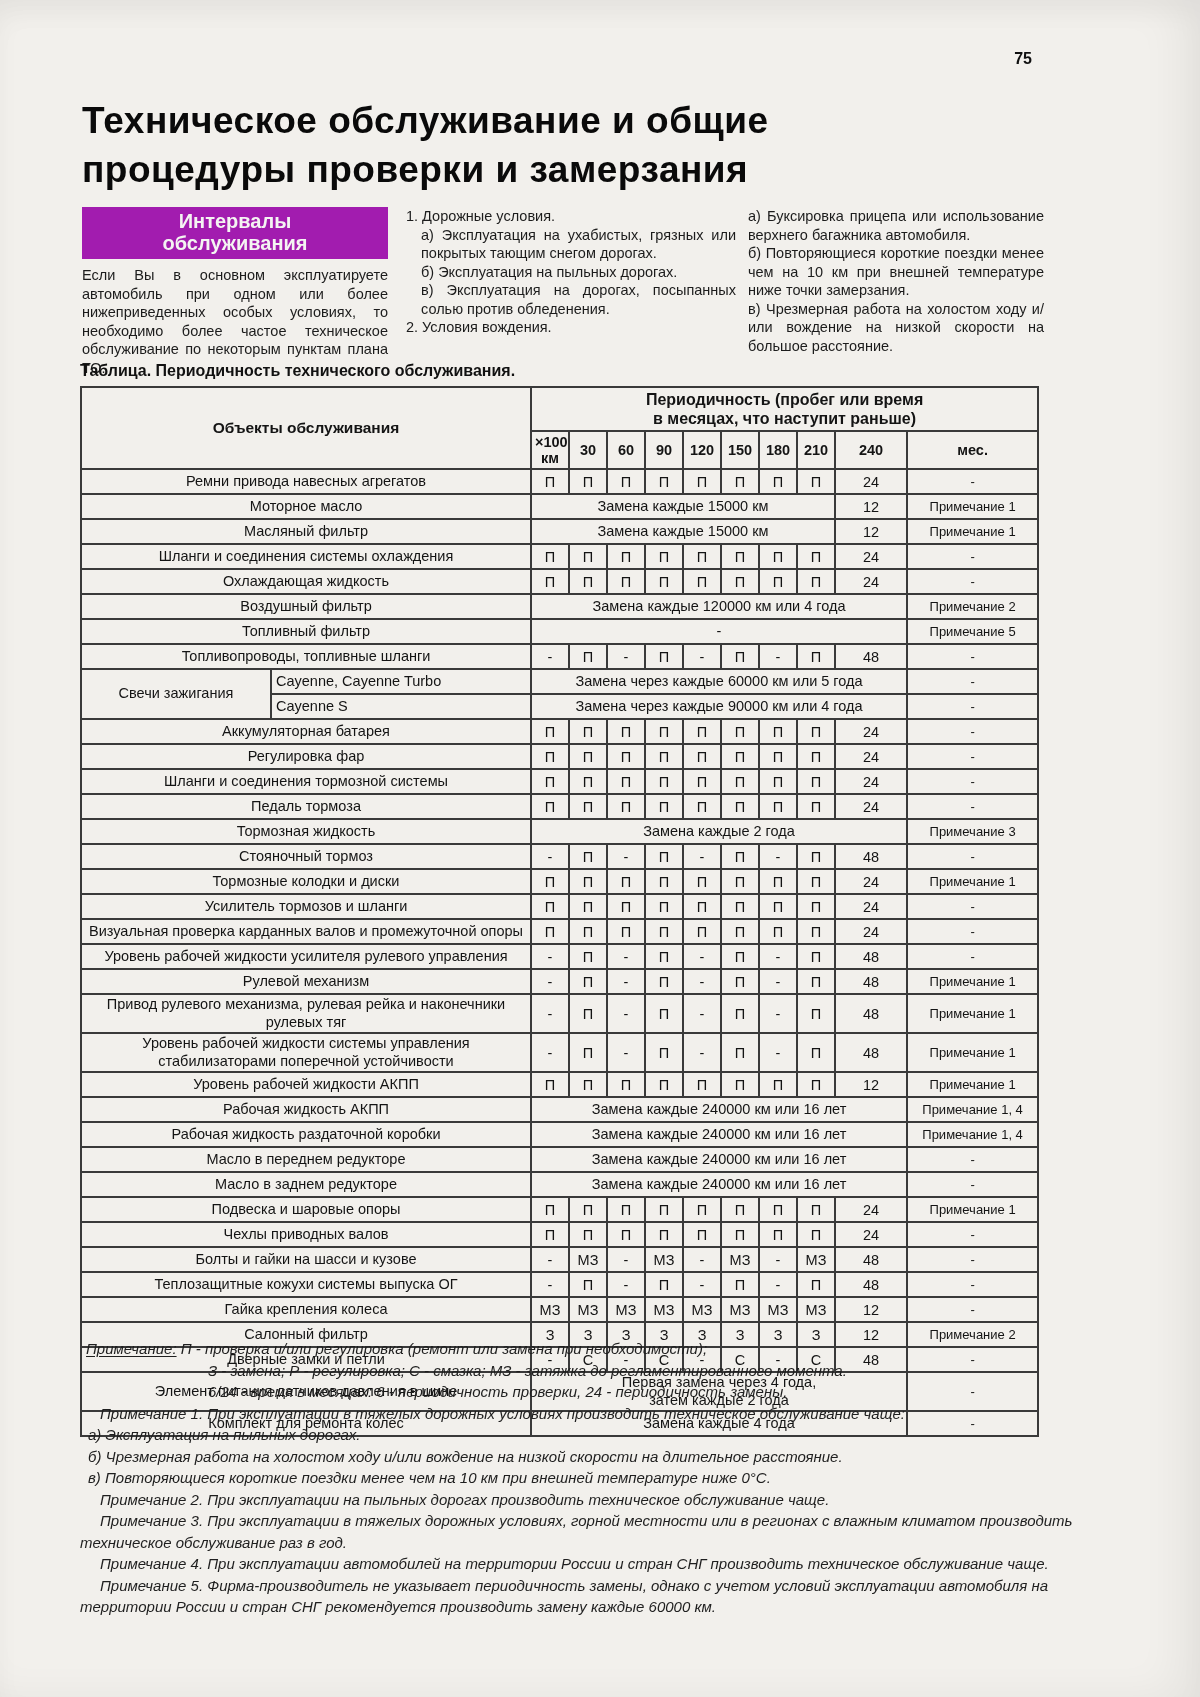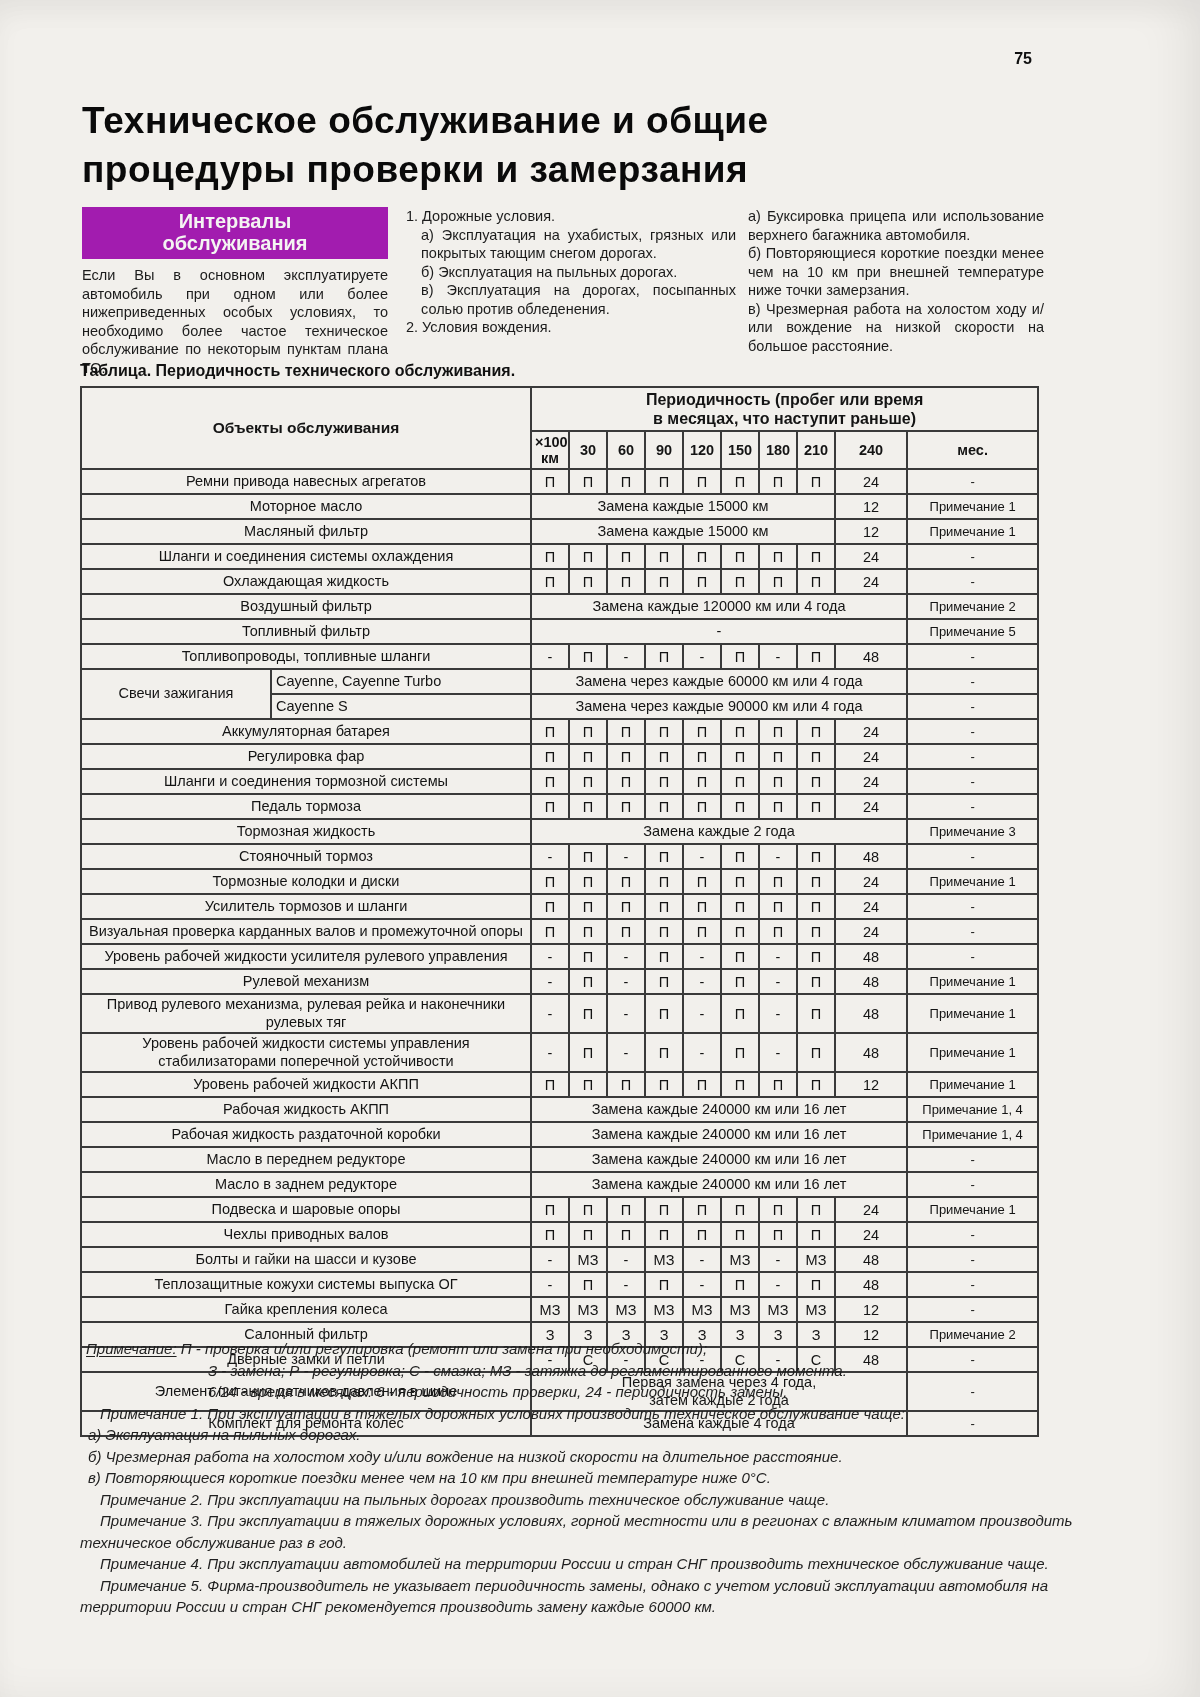--- a/index.html
+++ b/index.html
@@ -218,21 +218,21 @@
           <td class="sym">-</td>
           <td class="sym">П</td>
           <td class="sym">-</td>
           <td class="sym">П</td>
           <td class="months">48</td>
           <td class="rec">-</td>
         </tr>
         <tr>
           <td class="obj" colspan="1" rowspan="2">Свечи зажигания</td>
           <td class="model">Cayenne, Cayenne Turbo</td>
-          <td class="span-cell" colspan="9">Замена через каждые 60000 км или 4 года</td>
+          <td class="span-cell" colspan="9">Замена через каждые 60000 км или 5 года</td>
           <td class="rec">-</td>
         </tr>
         <tr>
           <td class="model">Cayenne S</td>
           <td class="span-cell" colspan="9">Замена через каждые 90000 км или 4 года</td>
           <td class="rec">-</td>
         </tr>
         <tr>
           <td class="obj" colspan="2" rowspan="1">Аккумуляторная батарея</td>
           <td class="sym">П</td>

